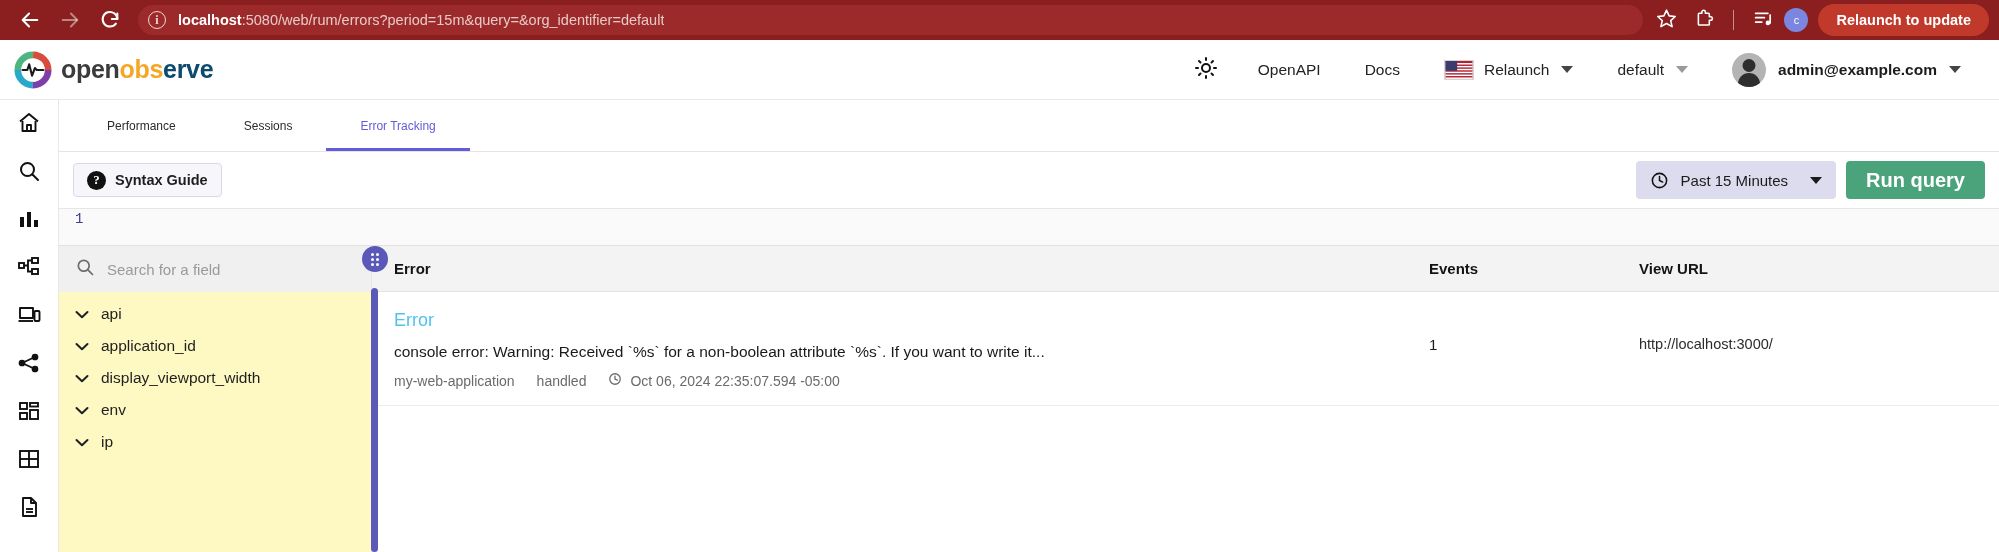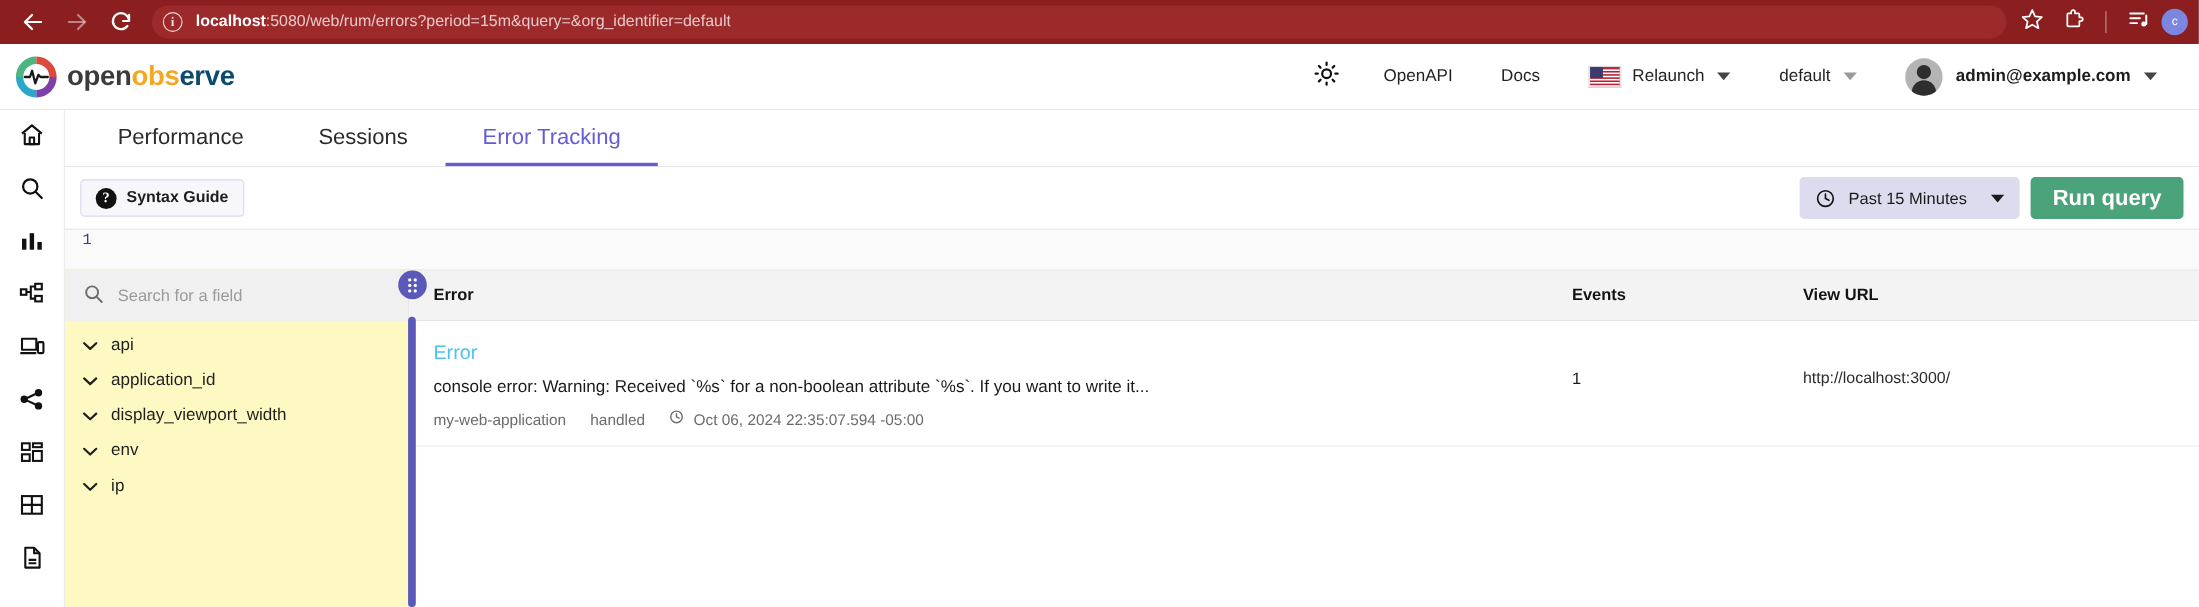--- a/index.html
+++ b/index.html
@@ -187,21 +187,21 @@
     height: 52px;
     border-bottom: 1px solid #e4e4e4;
     display: flex;
     align-items: stretch;
     padding-left: 14px;
     background: #ffffff;
   }
   .tab {
     display: flex; align-items: center; justify-content: center;
     padding: 0 34px;
-    font-size: 20px;
+    font-size: 12px;
     color: #2b2b2b;
     position: relative;
     white-space: nowrap;
   }
   .tab.active { color: #635bd8; }
   .tab.active::after {
     content: "";
     position: absolute; left: 0; right: 0; bottom: 0;
     height: 3px; background: #635bd8;
   }
@@ -424,20 +424,21 @@
             <line x1="3" y1="11" x2="13" y2="11"></line>
             <line x1="3" y1="16" x2="10" y2="16"></line>
             <circle cx="17" cy="17" r="2.6" fill="currentColor" stroke="none"></circle>
             <line x1="19.6" y1="17" x2="19.6" y2="8"></line>
           </svg>
       </span>
     </div>
     <div class="profile-dot">c</div>
   </div>
 
+  <div class="relaunch-btn">Relaunch to update</div>
 </div>
 
 <div class="app-header">
   <div class="logo-wrap">
     <span class="logo-mark">
       <svg viewBox="0 0 40 40" width="38" height="38">
         <circle cx="20" cy="20" r="16" fill="none" stroke="#7e3fa8" stroke-width="7" stroke-dasharray="25 75" stroke-dashoffset="0"></circle>
         <circle cx="20" cy="20" r="16" fill="none" stroke="#29a8c9" stroke-width="7" stroke-dasharray="25 75" stroke-dashoffset="-25"></circle>
         <circle cx="20" cy="20" r="16" fill="none" stroke="#4cb581" stroke-width="7" stroke-dasharray="25 75" stroke-dashoffset="-50"></circle>
         <circle cx="20" cy="20" r="16" fill="none" stroke="#d94c3d" stroke-width="7" stroke-dasharray="25 75" stroke-dashoffset="-75"></circle>

